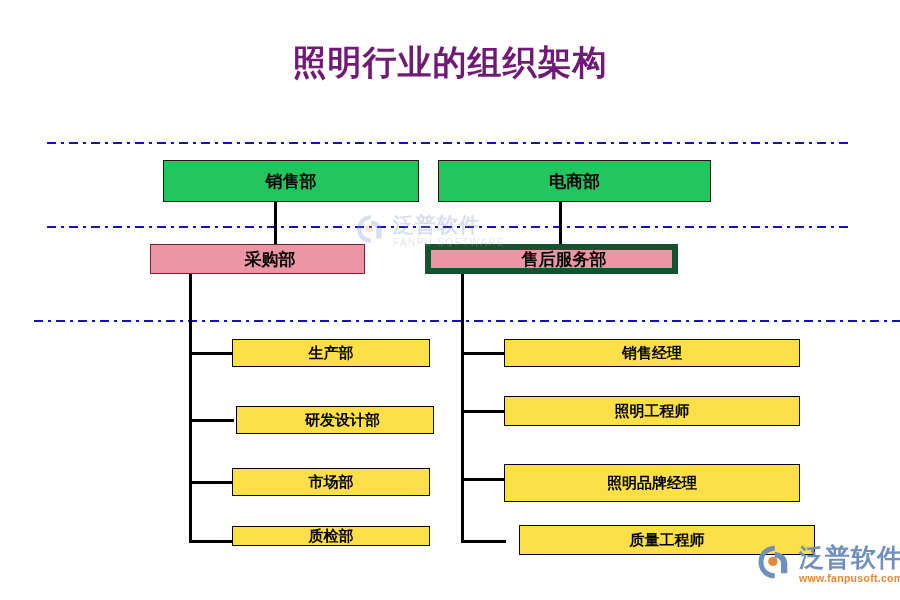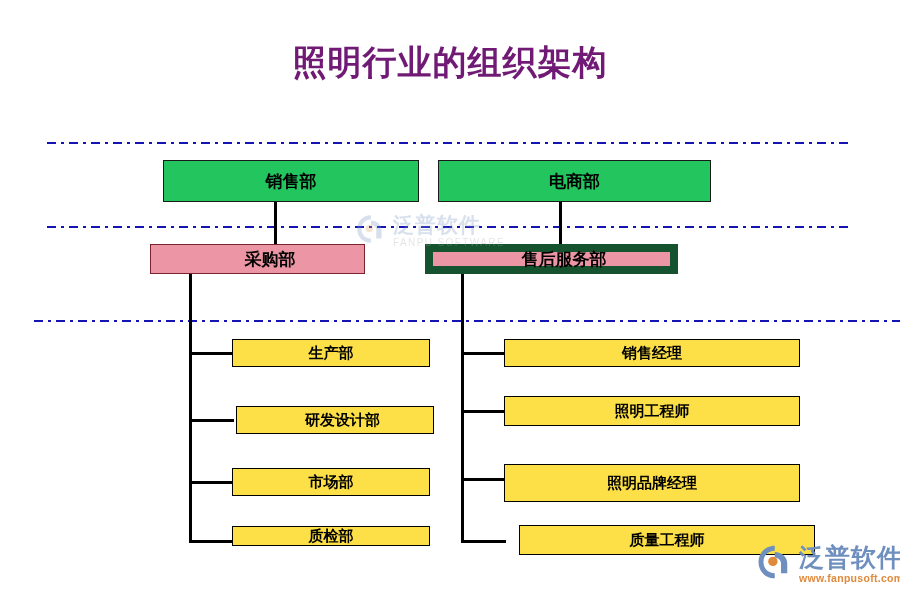--- a/index.html
+++ b/index.html
@@ -74,21 +74,21 @@
     font-size: 17px;
     margin-left: 13px;
   }
   .node.level2 {
     background: #ec95a4;
     border: 1px solid #7a2230;
     font-size: 17px;
     padding-left: 25px;
   }
   .node.level2.selected {
-    border: 8px solid #14532d;
+    border: 6px solid #14532d;
   }
   .node.leaf {
     background: #fde047;
     border: 1.5px solid #000000;
     font-size: 15px;
   }
 
   
   .wm-center {
     position: absolute;

